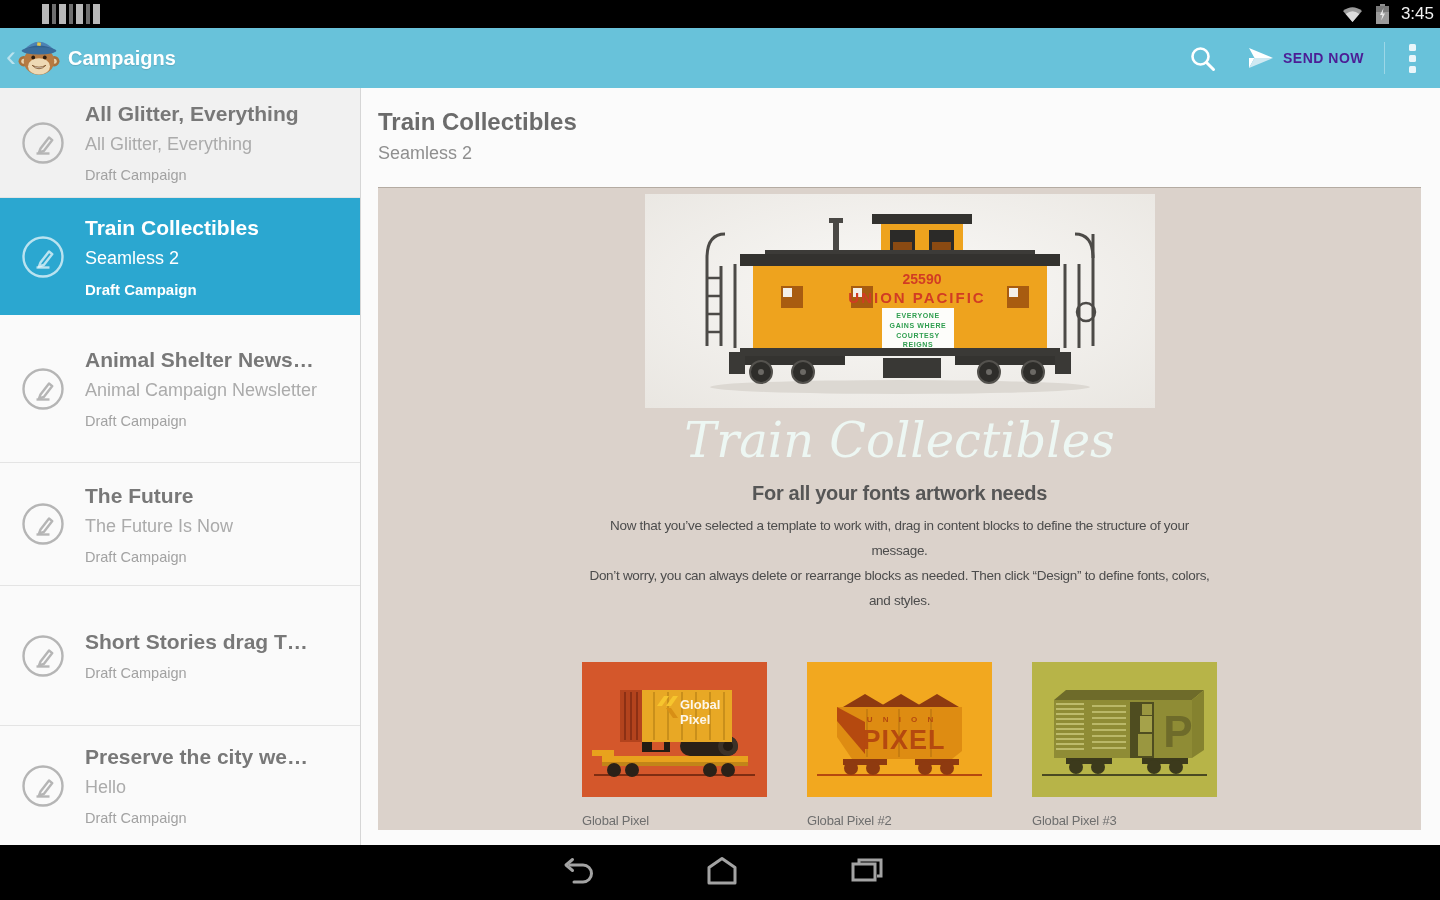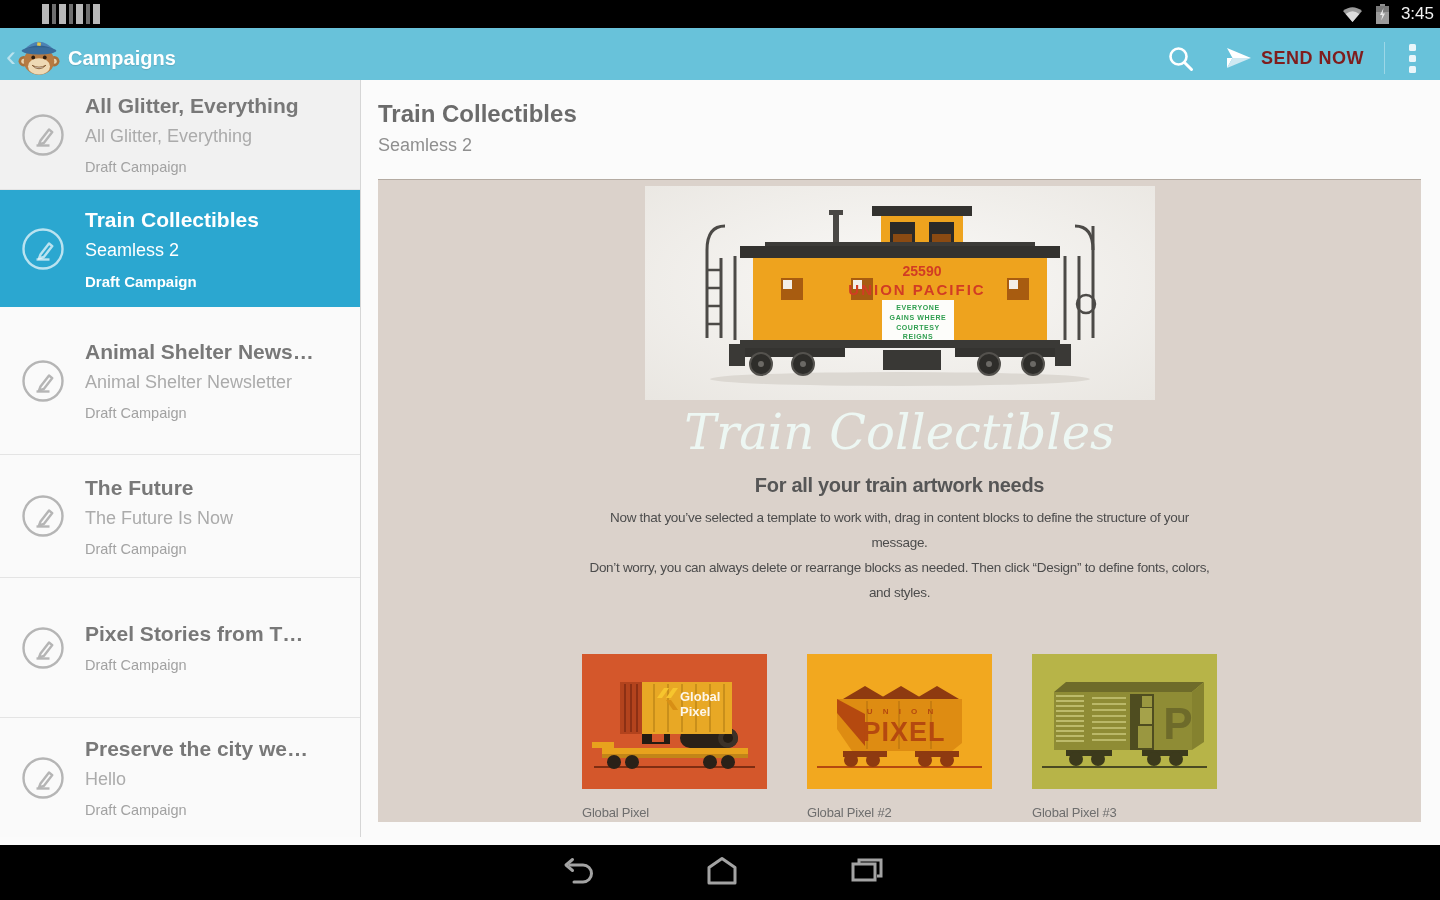--- a/index.html
+++ b/index.html
@@ -17,27 +17,27 @@
 
   
   .action-bar { position:absolute; top:28px; left:0; width:1440px; height:60px; background:#68c2da;
     display:flex; align-items:center; }
   .back-chevron { color:rgba(255,255,255,0.55); font-size:30px; line-height:56px; padding:0 2px 4px 6px; }
   .app-logo { width:42px; height:42px; margin:0 8px 0 0; }
   .action-title { color:#fff; font-size:20px; font-weight:bold; text-shadow:0 1px 1px rgba(0,0,0,0.12);text-align:center; }
   .action-right { margin-left:auto; display:flex; align-items:center; height:100%; }
   .icon-btn { height:100%; display:flex; align-items:center; padding:0 18px; }
   .send-now { display:flex; align-items:center; gap:9px; padding:0 20px 0 14px; height:100%; }
-  .send-now-label { color:#7f1d1d; font-size:18px; font-weight:bold; letter-spacing:0.5px; }
+  .send-now-label { color:#4c1d95; font-size:14px; font-weight:bold; letter-spacing:0.5px; }
   .ab-divider { width:1px; height:32px; background:rgba(255,255,255,0.35); }
   .overflow-btn { height:100%; display:flex; flex-direction:column; justify-content:center; gap:4px; padding:0 24px; }
   .overflow-btn i { width:7px; height:7px; background:#eaf6fa; border-radius:1.5px; }
 
   
-  .content-row { position:absolute; top:80px; left:0; width:1440px; height:757px; display:flex; }
+  .content-row { position:absolute; top:88px; left:0; width:1440px; height:757px; display:flex; }
 
   
   .sidebar { width:361px; height:100%; background:#fbfbfb; border-right:1px solid #d6d6d6; display:flex; flex-direction:column; }
   .camp-item { display:flex; align-items:center; padding:0 14px 0 0; border-bottom:1px solid #e4e4e4; background:#fafafa; }
   .camp-item.first { background:#f1f1f1; }
   .camp-icon-wrap { width:85px; display:flex; justify-content:center; flex-shrink:0; }
   .camp-texts { overflow:hidden; }
   .camp-title { font-size:21px; font-weight:bold; color:#787878; white-space:nowrap; overflow:hidden; }
   .camp-sub { font-size:18px; color:#ababab; margin-top:7px; line-height:23px; }
   .camp-status { font-size:14.5px; color:#a2a2a2; margin-top:11px; }
@@ -187,21 +187,21 @@
             <svg width="46" height="46" viewBox="0 0 46 46">
           <g class="draft-icon" fill="none" stroke-width="2.4" stroke-linejoin="round">
             <circle cx="23" cy="23" r="19.5"></circle>
             <path d="M20.5 28.5 L29 17.5 l3.3 2.6 L23.8 31 l-4.8 1.4 Z"></path>
             <line x1="16.5" y1="33.5" x2="29.5" y2="33.5"></line>
           </g>
             </svg>
           </div>
         <div class="camp-texts">
           <div class="camp-title">Animal Shelter News…</div>
-          <div class="camp-sub">Animal Shelter Newsletter</div>
+          <div class="camp-sub">Animal Campaign Newsletter</div>
           <div class="camp-status">Draft Campaign</div>
         </div>
       </div>
 
       <div class="camp-item" style="height:127px">
         <div class="camp-icon-wrap">
             <svg width="46" height="46" viewBox="0 0 46 46">
           <g class="draft-icon" fill="none" stroke-width="2.4" stroke-linejoin="round">
             <circle cx="23" cy="23" r="19.5"></circle>
             <path d="M20.5 28.5 L29 17.5 l3.3 2.6 L23.8 31 l-4.8 1.4 Z"></path>
@@ -220,21 +220,21 @@
         <div class="camp-icon-wrap">
             <svg width="46" height="46" viewBox="0 0 46 46">
           <g class="draft-icon" fill="none" stroke-width="2.4" stroke-linejoin="round">
             <circle cx="23" cy="23" r="19.5"></circle>
             <path d="M20.5 28.5 L29 17.5 l3.3 2.6 L23.8 31 l-4.8 1.4 Z"></path>
             <line x1="16.5" y1="33.5" x2="29.5" y2="33.5"></line>
           </g>
             </svg>
           </div>
         <div class="camp-texts">
-          <div class="camp-title">Pixel Stories from T…</div>
+          <div class="camp-title">Short Stories drag T…</div>
           <div class="camp-status">Draft Campaign</div>
         </div>
       </div>
 
       <div class="camp-item" style="height:123px; border-bottom:none;">
         <div class="camp-icon-wrap">
             <svg width="46" height="46" viewBox="0 0 46 46">
           <g class="draft-icon" fill="none" stroke-width="2.4" stroke-linejoin="round">
             <circle cx="23" cy="23" r="19.5"></circle>
             <path d="M20.5 28.5 L29 17.5 l3.3 2.6 L23.8 31 l-4.8 1.4 Z"></path>
@@ -328,21 +328,21 @@
             <g fill="#6b6965">
               <circle cx="116" cy="178" r="3"></circle>
                 <circle cx="158" cy="178" r="3"></circle>
               <circle cx="344" cy="178" r="3"></circle>
                 <circle cx="388" cy="178" r="3"></circle>
             </g>
           </svg>
         </div>
 
         <div class="hero-title">Train Collectibles</div>
-        <div class="hero-subhead">For all your train artwork needs</div>
+        <div class="hero-subhead">For all your fonts artwork needs</div>
         <div class="hero-body">
           <p>Now that you’ve selected a template to work with, drag in content blocks to define the structure of your message.</p>
           <p>Don’t worry, you can always delete or rearrange blocks as needed. Then click “Design” to define fonts, colors, and styles.</p>
         </div>
 
         <div class="train-row">
 
           <svg class="train-block" viewBox="0 0 185 135">
             <rect width="185" height="135" fill="#d4572b"></rect>
             <line x1="12" y1="113" x2="173" y2="113" stroke="#7e2d12" stroke-width="2"></line>

